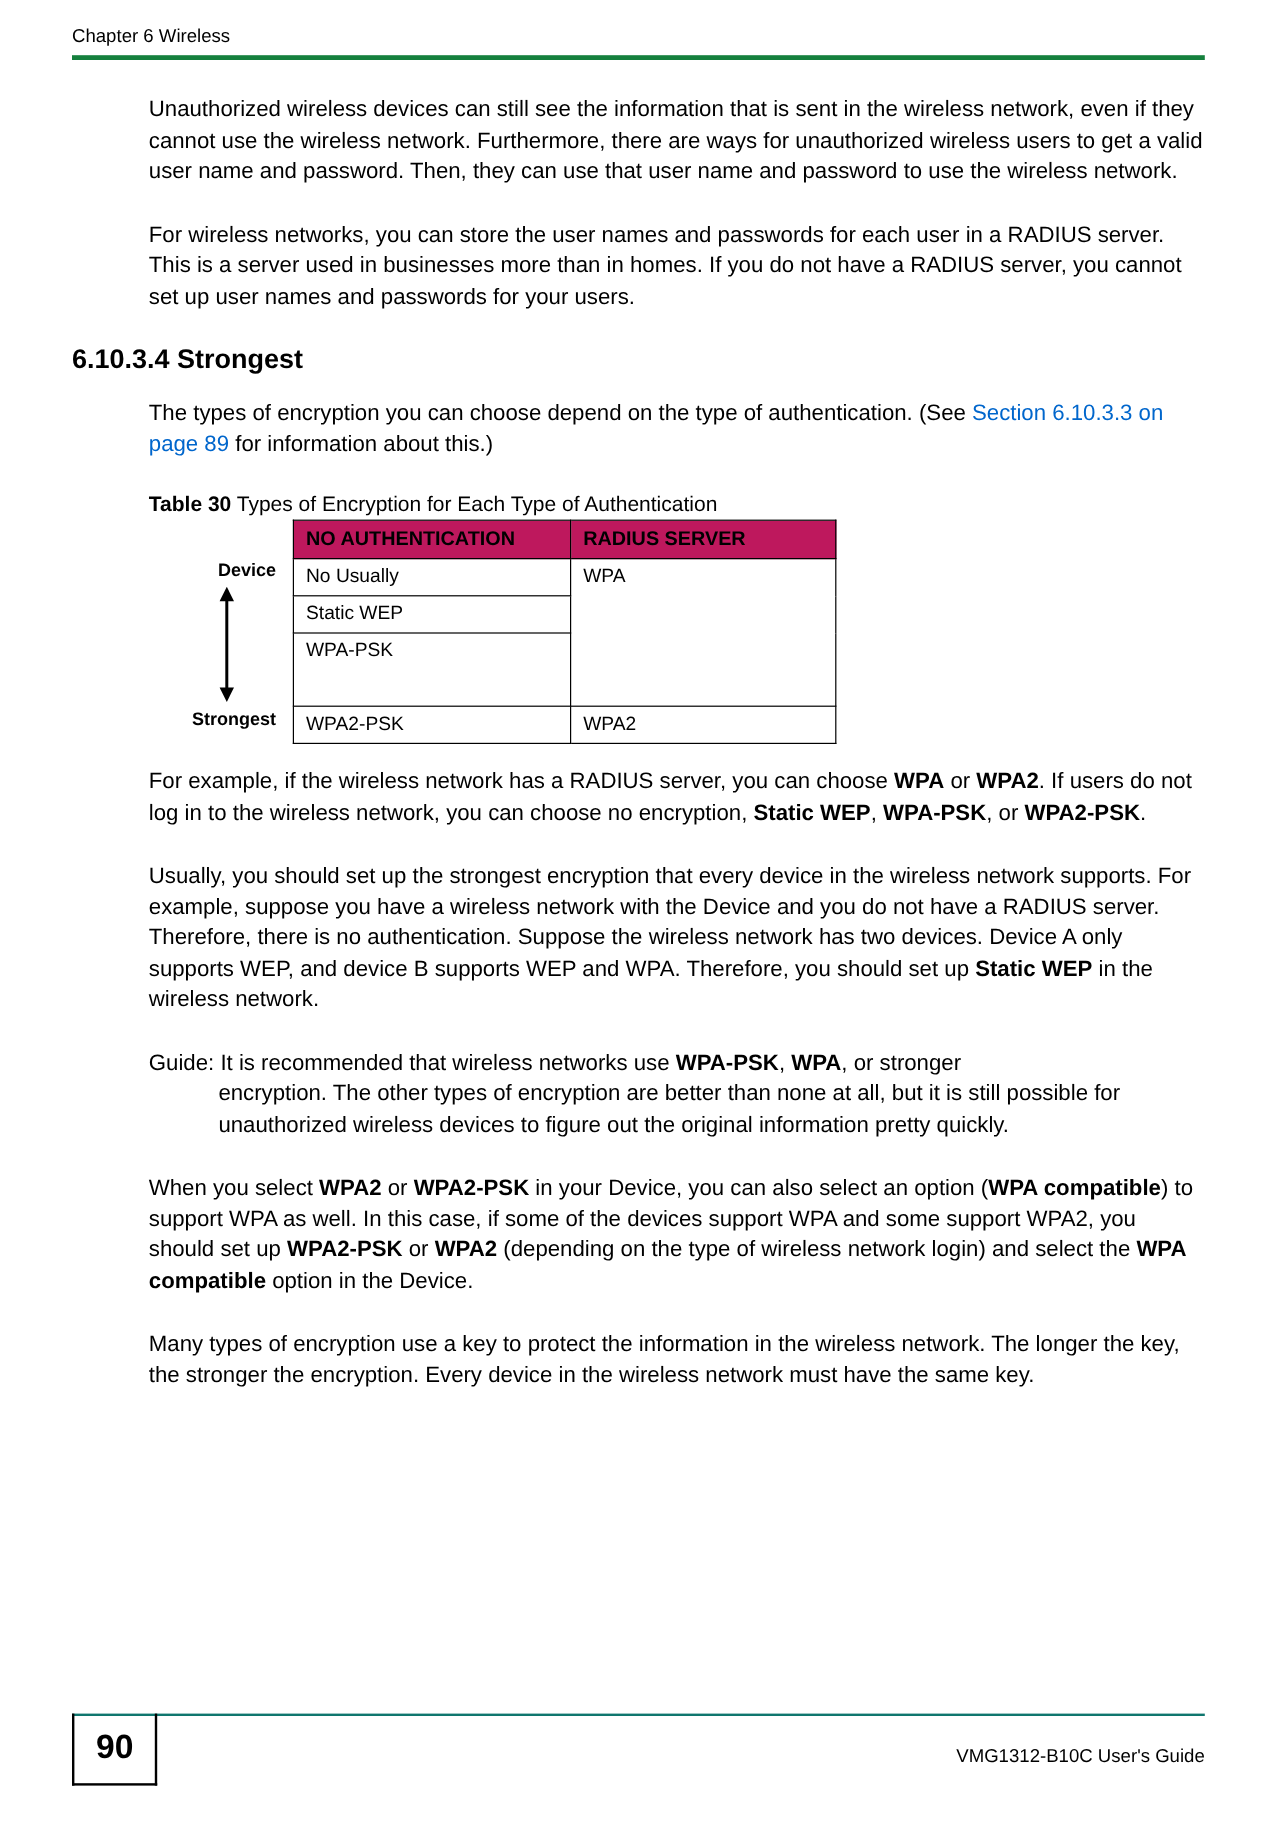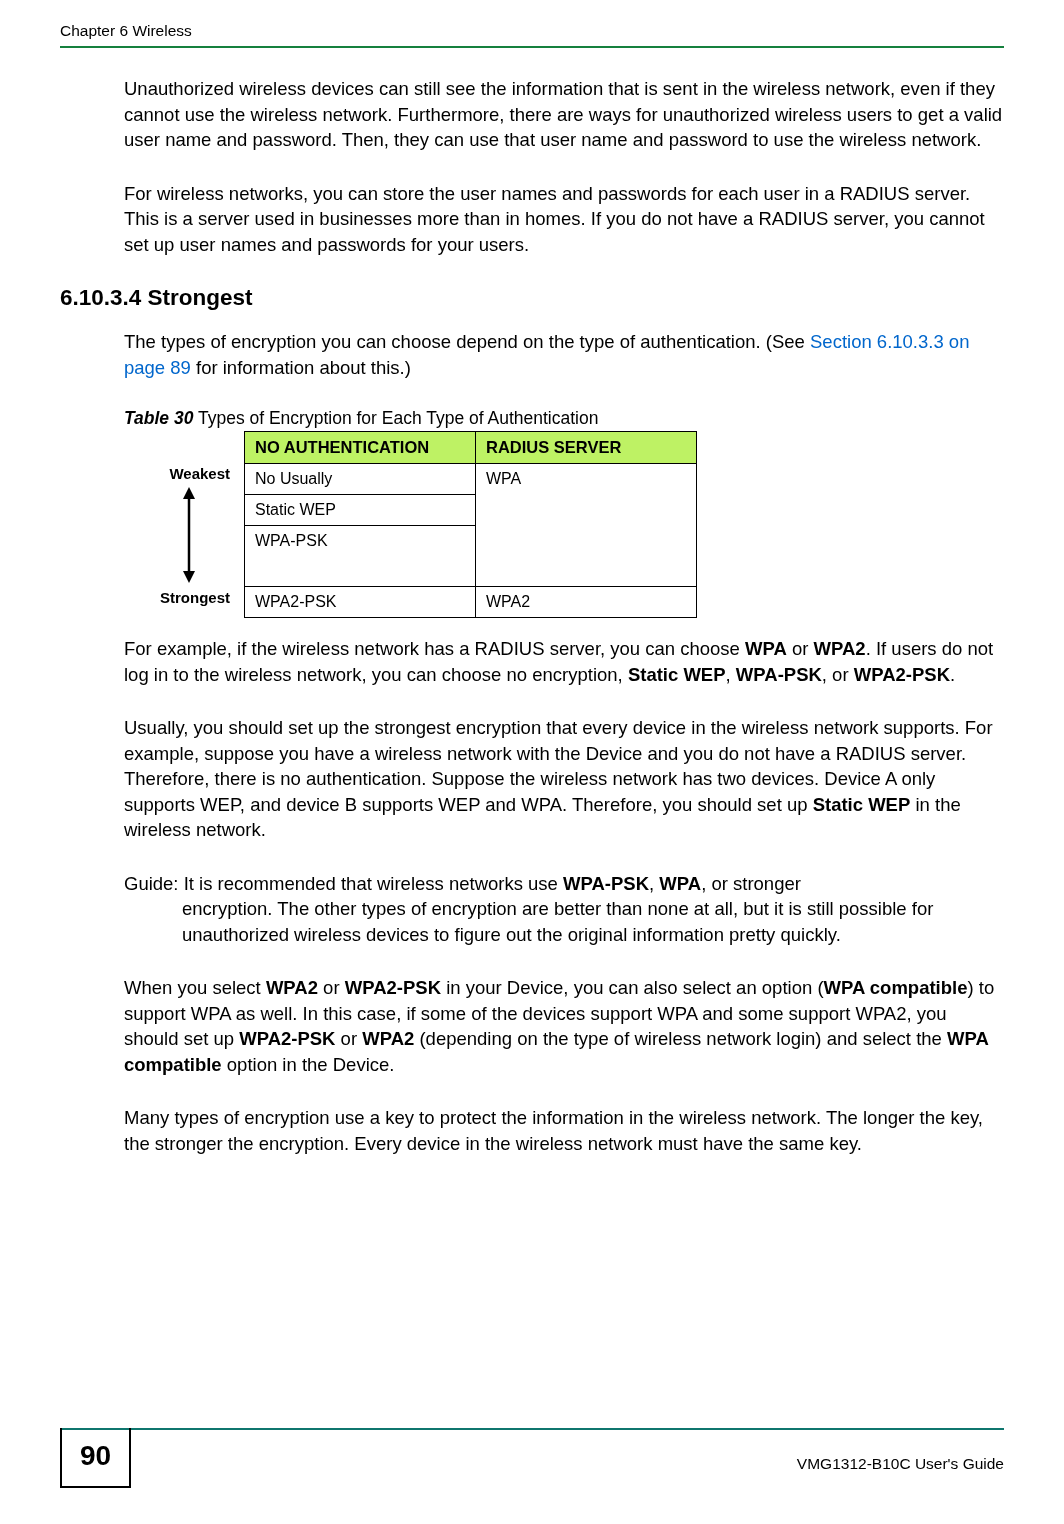--- a/index.html
+++ b/index.html
@@ -17,21 +17,21 @@
     width: 1064px;
     height: 1524px;
     box-sizing: border-box;
     padding: 0 60px;
   }
   .running-head {
     display: flex;
     justify-content: space-between;
     align-items: flex-end;
     padding-top: 22px;
-    border-bottom: 2px solid #15803d;
+    border-bottom: 4px solid #15803d;
     padding-bottom: 6px;
   }
   .running-head-left {
     font-family: Verdana, Geneva, sans-serif;
     font-size: 15.5px;
   }
   .content {
     padding-top: 28px;
   }
   .body-para {
@@ -44,21 +44,21 @@
     margin: 18px 0 18px 0;
     font-family: Verdana, Geneva, sans-serif;
     font-weight: bold;
     font-size: 22.5px;
   }
   .link { color: #0066cc; }
   .table-caption {
     margin: 4px 0 2px 64px;
     font-size: 17.5px;
   }
-  .table-caption b { font-weight: bold; font-style: italic; }
+  .table-caption b { font-weight: bold; }
   .enc-table-wrap {
     display: flex;
     align-items: stretch;
     margin: 0 0 18px 64px;
   }
   .enc-labels {
     position: relative;
     width: 120px;
     font-size: 15px;
     font-family: Verdana, Geneva, sans-serif;
@@ -83,21 +83,21 @@
     border-collapse: collapse;
     font-size: 16px;
   }
   table.enc-table th, table.enc-table td {
     border: 1.5px solid #000;
     padding: 6px 10px;
     text-align: left;
     vertical-align: top;
   }
   table.enc-table th {
-    background: #bef264;
+    background: #be185d;
     font-family: Arial, Helvetica, sans-serif;
     font-weight: bold;
     font-size: 16.5px;
   }
   .col-na { width: 210px; }
   .col-rs { width: 200px; }
   .tall-wpa { height: 68px; }
   .note-para {
     margin: 0 0 28px 64px;
     font-size: 18.5px;
@@ -159,21 +159,21 @@
     <p class="body-para">
       <span>The types of encryption you can choose depend on the type of authentication. (See </span><span class="link">Section 6.10.3.3 on page 89</span><span> for information about this.)</span>
     </p>
 
     <div class="table-caption">
       <b>Table 30</b><span>   Types of Encryption for Each Type of Authentication</span>
     </div>
 
     <div class="enc-table-wrap">
       <div class="enc-labels">
-        <span class="weakest">Weakest</span>
+        <span class="weakest">Device</span>
         <span class="strongest">Strongest</span>
         <svg class="arrow-svg" width="18" height="96">
           <line x1="9" y1="6" x2="9" y2="90" stroke="#000" stroke-width="2.5"></line>
           <polygon points="9,0 3,12 15,12" fill="#000"></polygon>
           <polygon points="9,96 3,84 15,84" fill="#000"></polygon>
         </svg>
       </div>
       <table class="enc-table">
         <tbody>
             <tr>

